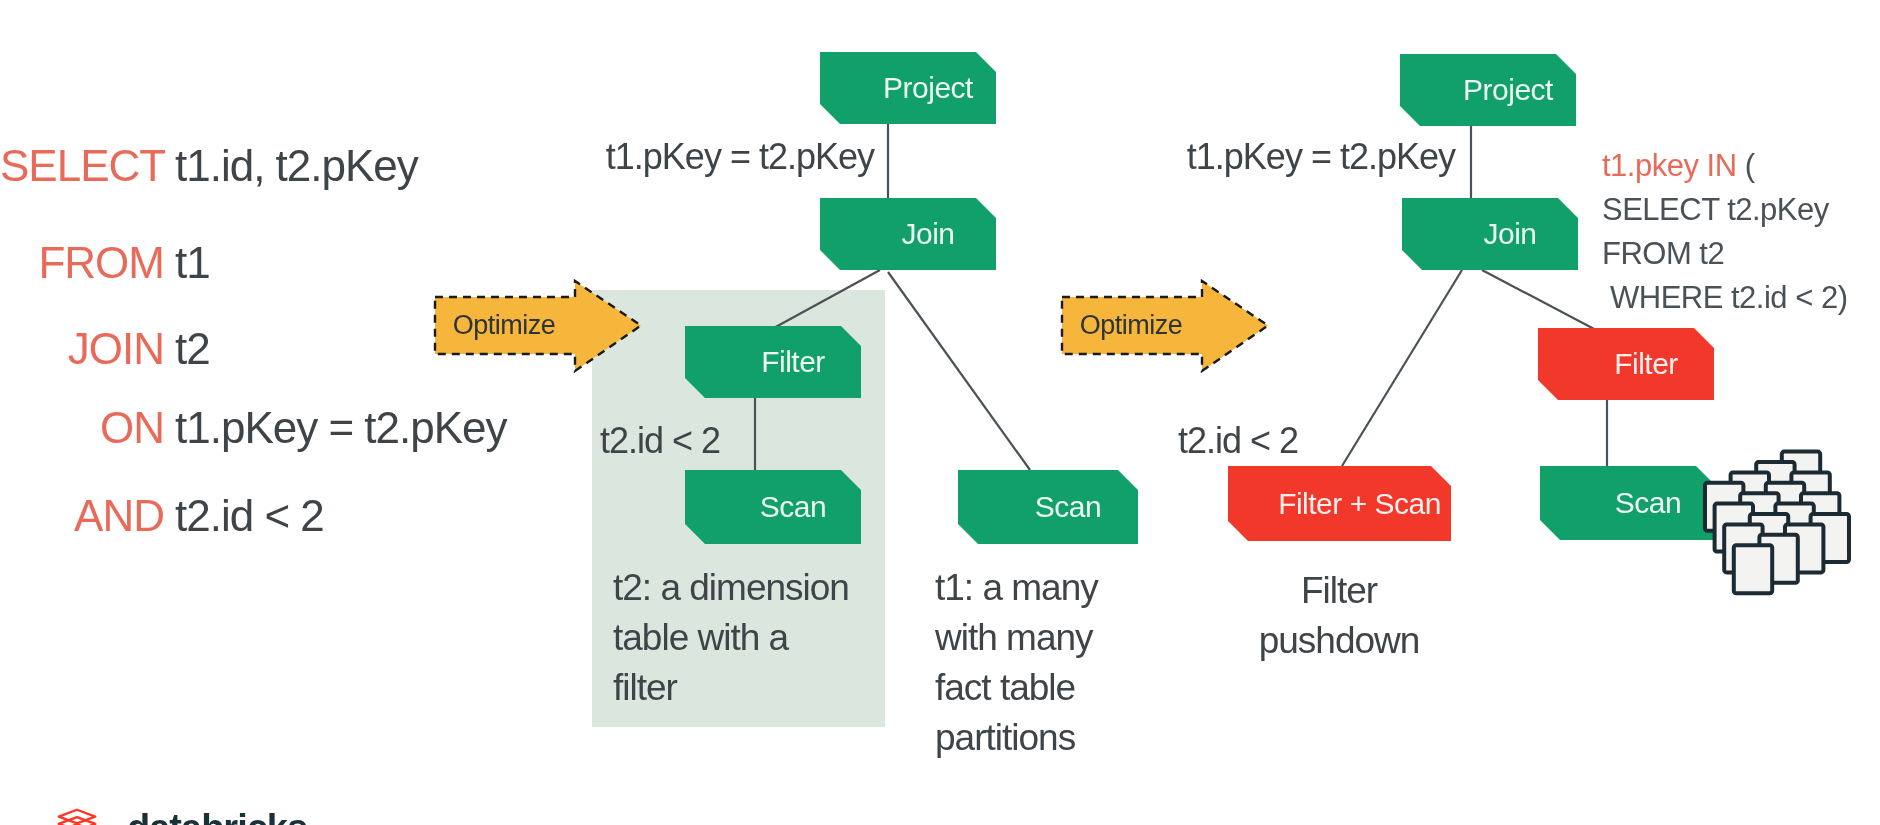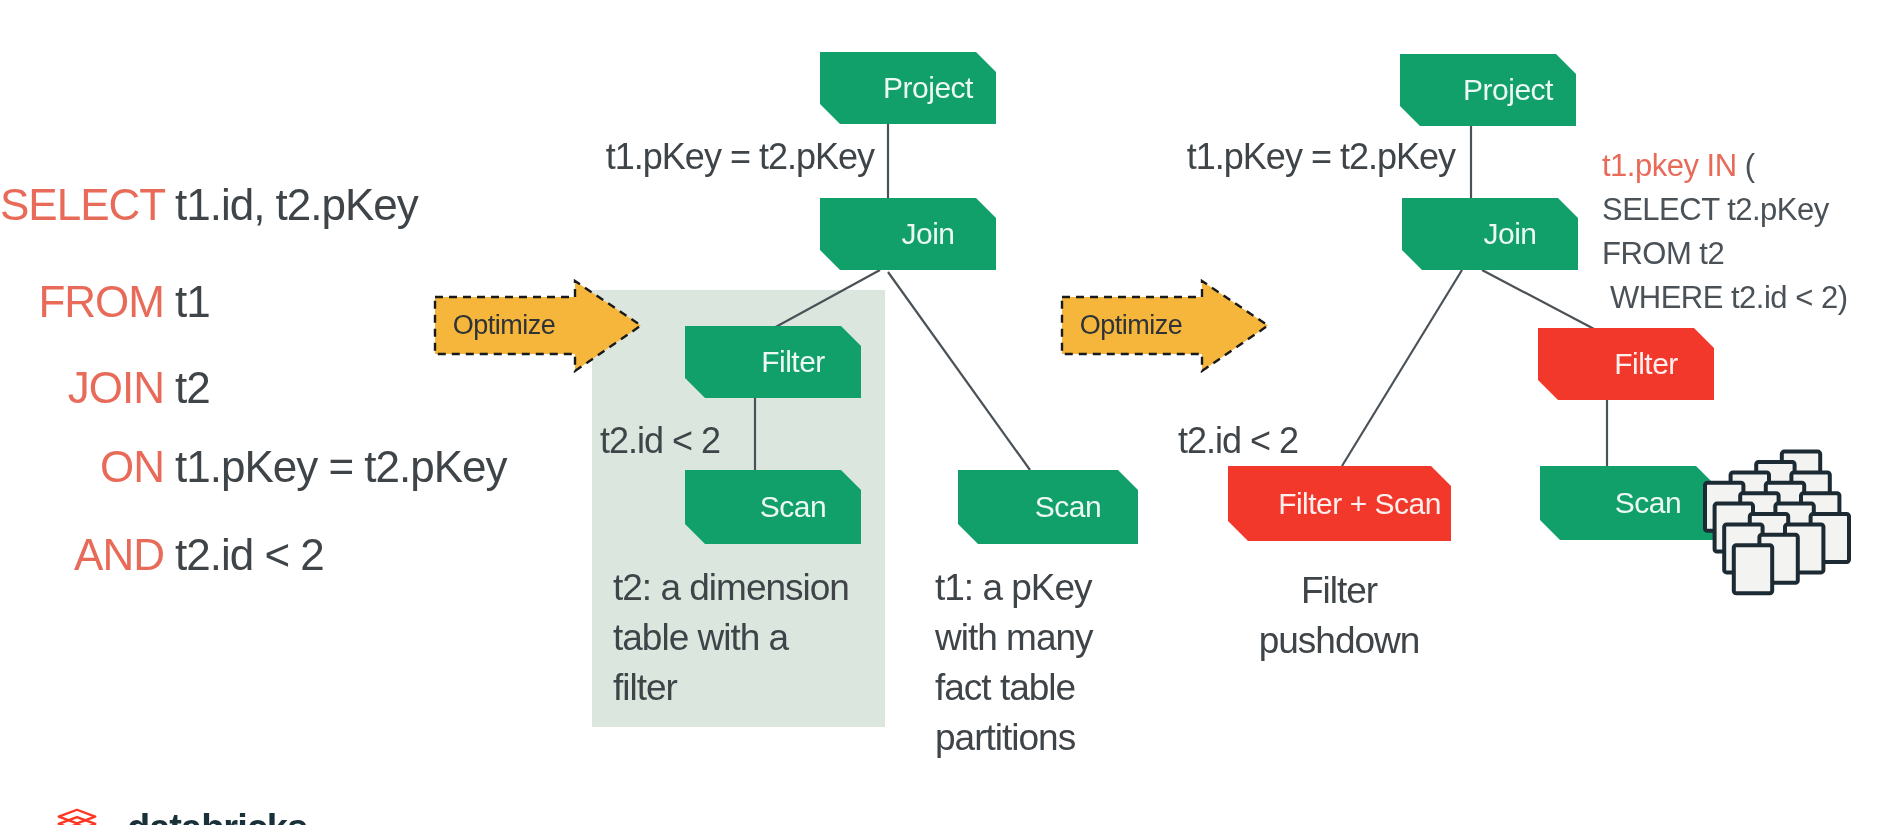--- a/index.html
+++ b/index.html
@@ -1,21 +1,21 @@
 <!DOCTYPE html>
 <html><head>
 <meta charset="utf-8">
 <style>
   html,body{margin:0;padding:0;background:#fff;}
   .canvas{
     position:relative;width:1880px;height:825px;background:#ffffff;overflow:hidden;
     font-family:"Liberation Sans","DejaVu Sans",sans-serif;color:#3E4448;
   }
   
-  .sql-line{position:absolute;left:0;font-size:44px;letter-spacing:-1px;white-space:nowrap;color:#3E4448;margin-top:39px;}
+  .sql-line{position:absolute;left:0;font-size:44px;letter-spacing:-1px;white-space:nowrap;color:#3E4448;}
   .sql-line .kw{display:inline-block;width:164px;text-align:right;color:#E86B5A;}
   .sql-line .rest{margin-left:11px;}
   
   .hl-box{position:absolute;left:592px;top:290px;width:293px;height:437px;background:#DBE7DE;z-index:1;}
   
   svg.edges{position:absolute;left:0;top:0;z-index:3;pointer-events:none;}
   
   .node{
     position:absolute;z-index:4;width:136px;height:72px;
     display:flex;align-items:center;justify-content:center;
@@ -110,21 +110,21 @@
     <div>FROM t2</div>
     <div class="indent">WHERE t2.id &lt; 2)</div>
   </div>
 
   <div class="caption" style="left:613px;top:563px;z-index:5">
     <div>t2: a dimension</div>
     <div>table with a</div>
     <div>filter</div>
   </div>
   <div class="caption" style="left:935px;top:563px">
-    <div>t1: a pKey</div>
+    <div>t1: a many</div>
     <div>with many</div>
     <div>fact table</div>
     <div>partitions</div>
   </div>
   <div class="caption center" style="left:1244px;top:566px;width:190px">
     <div>Filter</div>
     <div>pushdown</div>
   </div>
 
   <svg class="partitions" width="154" height="152" viewBox="0 0 192 190">

